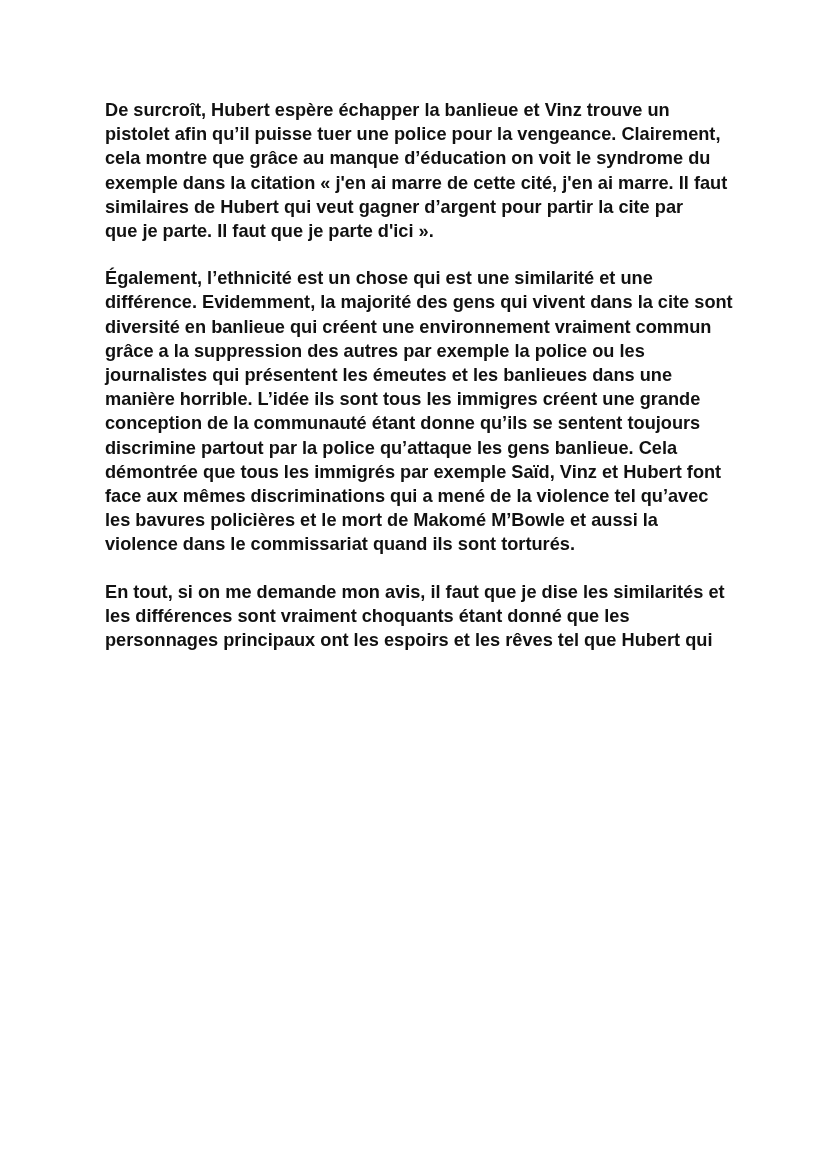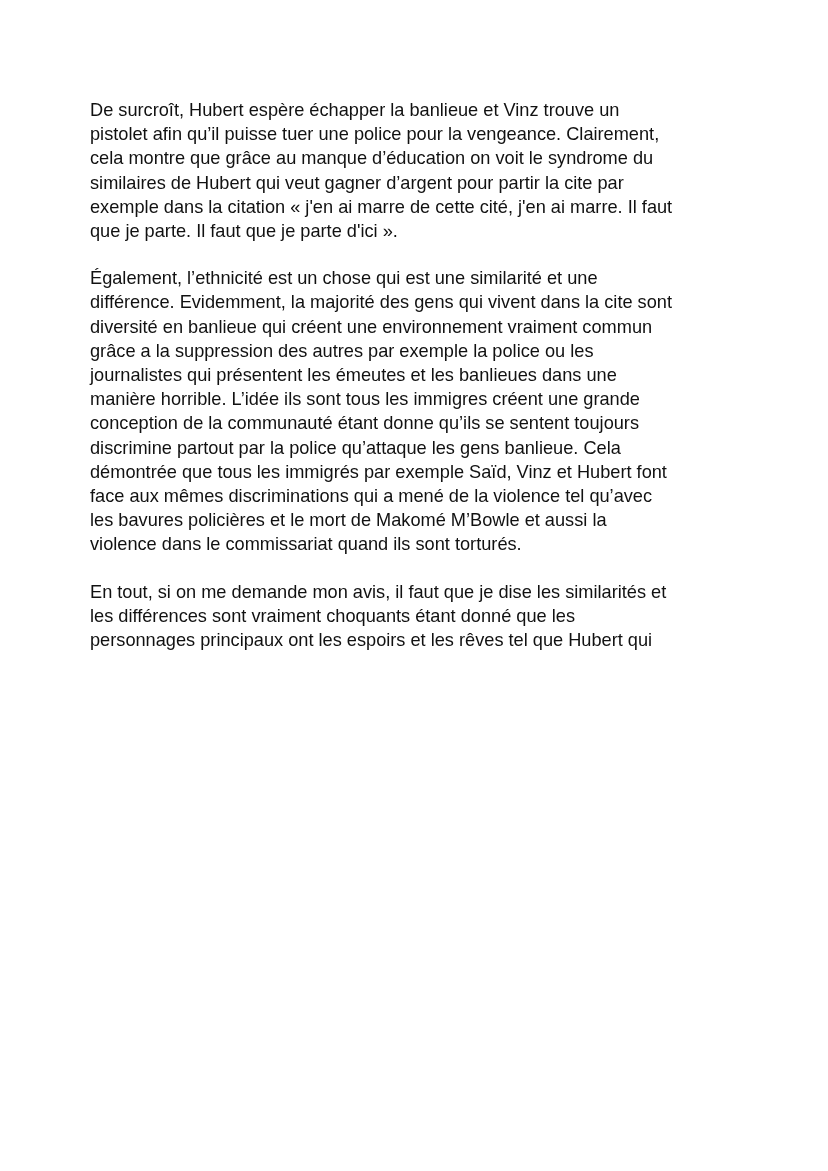--- a/index.html
+++ b/index.html
@@ -10,23 +10,24 @@
     body {
       width: 828px;
       height: 1171px;
       position: relative;
       overflow: hidden;
       font-family: "Liberation Sans", sans-serif;
       color: #111111;
     }
     .page {
       position: absolute;
-      left: 90px;
+      left: 105px;
       top: 98px;
       width: 640px;
+      font-weight: bold;
     }
     .para {
       margin: 0;
       font-size: 18.2px;
       line-height: 24.2px;
       white-space: nowrap;
     }
     .line {
       display: block;
     }
@@ -36,22 +37,22 @@
   </style>
 </head>
 <body>
 
 <div class="page">
 
   <p class="para">
     <span class="line">De surcroît, Hubert espère échapper la banlieue et Vinz trouve un</span>
     <span class="line">pistolet afin qu’il puisse tuer une police pour la vengeance. Clairement,</span>
     <span class="line">cela montre que grâce au manque d’éducation on voit le syndrome du</span>
+    <span class="line">exemple dans la citation « j'en ai marre de cette cité, j'en ai marre. Il faut</span>
     <span class="line">similaires de Hubert qui veut gagner d’argent pour partir la cite par</span>
-    <span class="line">exemple dans la citation « j'en ai marre de cette cité, j'en ai marre. Il faut</span>
     <span class="line">que je parte. Il faut que je parte d'ici ».</span>
   </p>
 
   <p class="para">
     <span class="line">Également, l’ethnicité est un chose qui est une similarité et une</span>
     <span class="line">différence. Evidemment, la majorité des gens qui vivent dans la cite sont</span>
     <span class="line">diversité en banlieue qui créent une environnement vraiment commun</span>
     <span class="line">grâce a la suppression des autres par exemple la police ou les</span>
     <span class="line">journalistes qui présentent les émeutes et les banlieues dans une</span>
     <span class="line">manière horrible. L’idée ils sont tous les immigres créent une grande</span>

